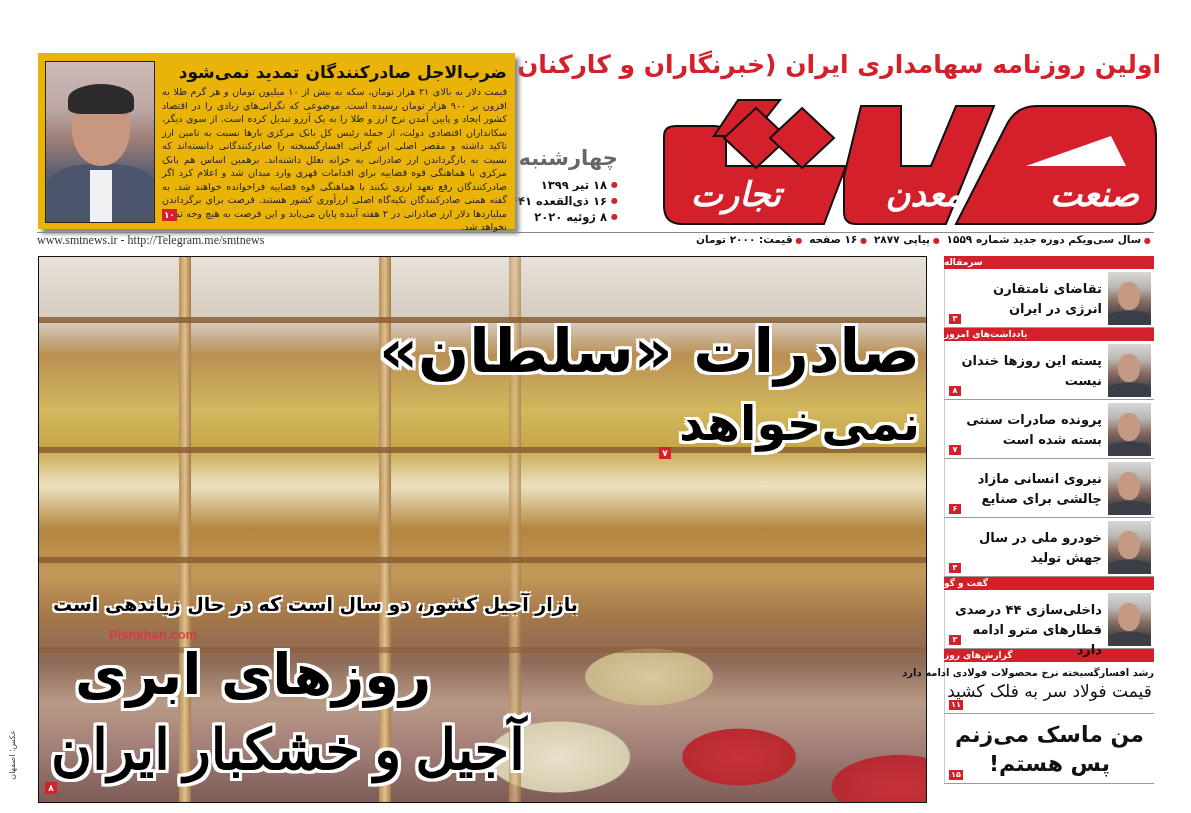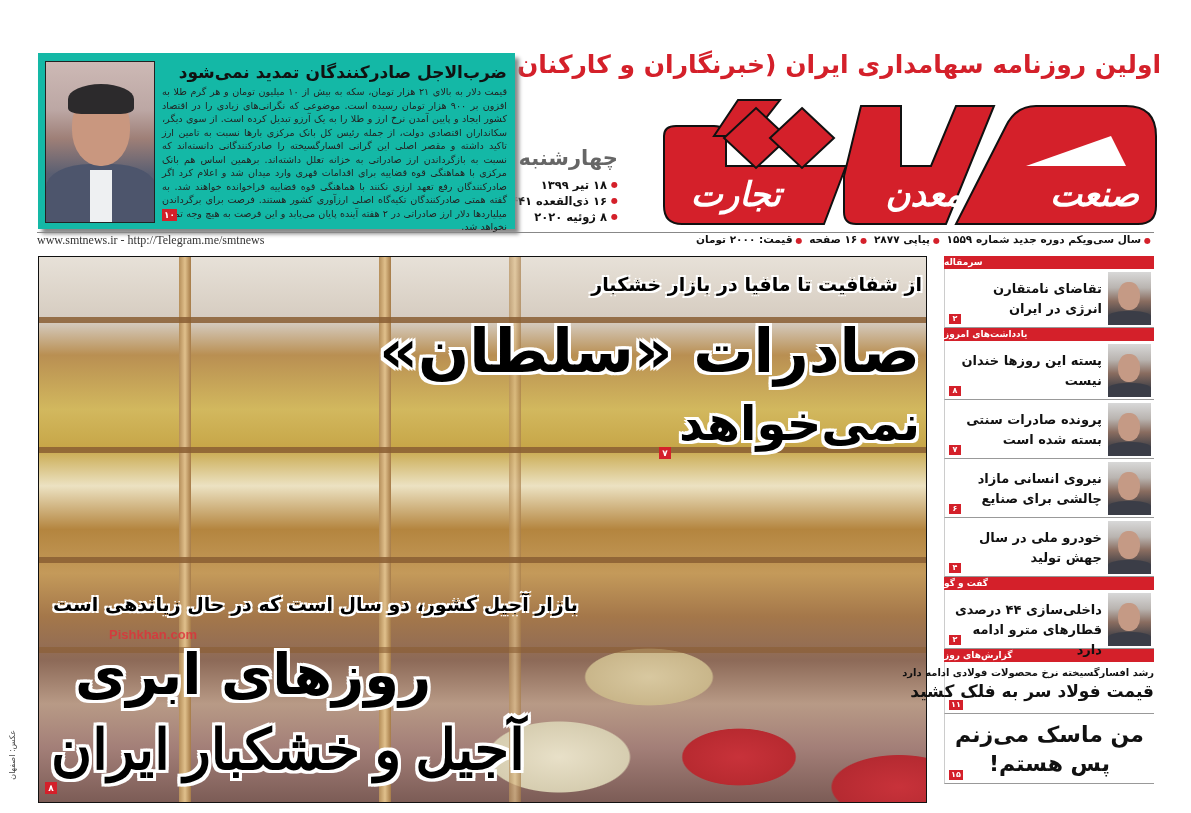--- a/index.html
+++ b/index.html
@@ -15,21 +15,21 @@
   .logo-words { position: absolute; left: 0; right: 0; bottom: 12px; height: 44px; direction: rtl; }
   .logo-word { position: absolute; bottom: 0; color: #fff; font-weight: bold; font-size: 34px; line-height: 44px; white-space: nowrap; font-style: italic; }
 
   .dayblock { position: absolute; left: 508px; top: 145px; width: 110px; direction: rtl; text-align: right; }
   .dayname { color: #666; font-size: 21px; font-weight: bold; line-height: 26px; }
   .datelist { list-style: none; margin-top: 6px; }
   .datelist li { font-size: 11.5px; font-weight: bold; line-height: 16px; white-space: nowrap; }
   .datelist li::before { content: "●"; color: #d4202a; font-size: 8px; margin-left: 4px; vertical-align: 2px; }
 
   
-  .topstory { position: absolute; left: 38px; top: 53px; width: 477px; height: 176px; background: #14b8a6;
+  .topstory { position: absolute; left: 38px; top: 53px; width: 477px; height: 176px; background: #eab308;
     box-shadow: 4px 5px 4px #8a8a8a; }
   .topstory-photo { position: absolute; left: 7px; top: 8px; width: 110px; height: 162px; border: 1.5px solid #222;
     background: linear-gradient(180deg,#cdb9b5 0%,#bca7a4 30%,#9e7f77 48%,#5a5f72 70%,#4d5670 100%); overflow: hidden; }
   .face { position: absolute; left: 26px; top: 30px; width: 58px; height: 74px; border-radius: 45% 45% 48% 48%; background: #c9977f; }
   .hair { position: absolute; left: 22px; top: 22px; width: 66px; height: 30px; border-radius: 50% 50% 20% 20%; background: #2c2a2c; }
   .suit { position: absolute; left: 0; bottom: 0; width: 110px; height: 58px; background: #4d556c; border-radius: 40% 40% 0 0; }
   .shirt { position: absolute; left: 44px; bottom: 0; width: 22px; height: 52px; background: #eef0f2; }
   .topstory-title { position: absolute; right: 8px; top: 8px; width: 345px; direction: rtl; text-align: right;
     font-size: 17px; font-weight: bold; line-height: 22px; white-space: nowrap; }
   .topstory-body { position: absolute; right: 8px; top: 32px; width: 345px; direction: rtl; text-align: justify;
@@ -73,21 +73,21 @@
   .sidebar { position: absolute; left: 944px; top: 256px; width: 210px; }
   .sec-bar { background: #d4202a; color: #fff; text-align: left; font-size: 9px; font-weight: bold; height: 13px; line-height: 13px; direction: rtl; }
   .side-item { position: relative; height: 59px; border-bottom: 1px solid #999; border-left: 1px solid #ccc; }
   .side-item .thumb { position: absolute; right: 3px; top: 3px; width: 43px; height: 53px; background: linear-gradient(180deg,#d8d8d8 0%,#b9b4b0 30%,#8a6d60 55%,#3e3f46 85%); overflow: hidden; }
   .side-item .thumb::before { content: ""; position: absolute; left: 10px; top: 10px; width: 22px; height: 28px; border-radius: 45%; background: #c59a85; }
   .side-item .thumb::after { content: ""; position: absolute; left: 0; bottom: 0; width: 43px; height: 14px; background: #3b3d47; border-radius: 40% 40% 0 0; }
   .side-item .stitle { position: absolute; right: 52px; top: 10px; width: 150px; direction: rtl; text-align: right; font-size: 13px; line-height: 20px; font-weight: bold; color: #111; }
   .side-item .page-badge { position: absolute; left: 4px; bottom: 3px; font-size: 8px; line-height: 10px; }
   .report { position: relative; height: 52px; border-bottom: 1px solid #999; border-left: 1px solid #ccc; direction: rtl; text-align: center; }
   .report .rkicker { font-size: 10px; font-weight: bold; padding-top: 5px; white-space: nowrap; }
-  .report .rtitle { font-size: 17px; font-weight: bold; line-height: 26px; white-space: nowrap; }
+  .report .rtitle { font-size: 17px; font-weight: normal; line-height: 26px; white-space: nowrap; }
   .report .page-badge { position: absolute; left: 4px; bottom: 3px; font-size: 8px; line-height: 10px; }
   .bigbox { position: relative; height: 70px; border-bottom: 1px solid #999; border-left: 1px solid #ccc; direction: rtl; text-align: center; }
   .bigbox .btitle { font-size: 22px; font-weight: bold; line-height: 29px; padding-top: 6px; }
   .bigbox .page-badge { position: absolute; left: 4px; bottom: 3px; font-size: 8px; line-height: 10px; }
 </style>
 </head>
 <body>
 
 <div class="masthead">
   <div class="tagline">اولین روزنامه سهامداری ایران (خبرنگاران و کارکنان)</div>
@@ -150,21 +150,20 @@
 
 <div class="mainphoto">
   <div class="shelf-v" style="left:140px"></div>
   <div class="shelf-v" style="left:340px"></div>
   <div class="shelf-v" style="left:470px;opacity:.7"></div>
   <div class="shelf-h" style="top:60px"></div>
   <div class="shelf-h" style="top:190px"></div>
   <div class="shelf-h" style="top:300px"></div>
   <div class="shelf-h" style="top:390px;opacity:.6"></div>
 
-  <div class="kicker-text kicker1">از شفافیت تا مافیا در بازار خشکبار</div>
   <div class="headline-text head1a">صادرات «سلطان»</div>
   <div class="headline-text head1b">نمی‌خواهد</div>
   <span class="page-badge badge7">۷</span>
 
   <div class="watermark">Pishkhan.com</div>
   <div class="kicker-text kicker2">بازار آجیل کشور، دو سال است که در حال زیاندهی است</div>
   <div class="headline-text head2a">روزهای ابری</div>
   <div class="headline-text head2b">آجیل و خشکبار ایران</div>
   <span class="page-badge badge8">۸</span>
 </div>

